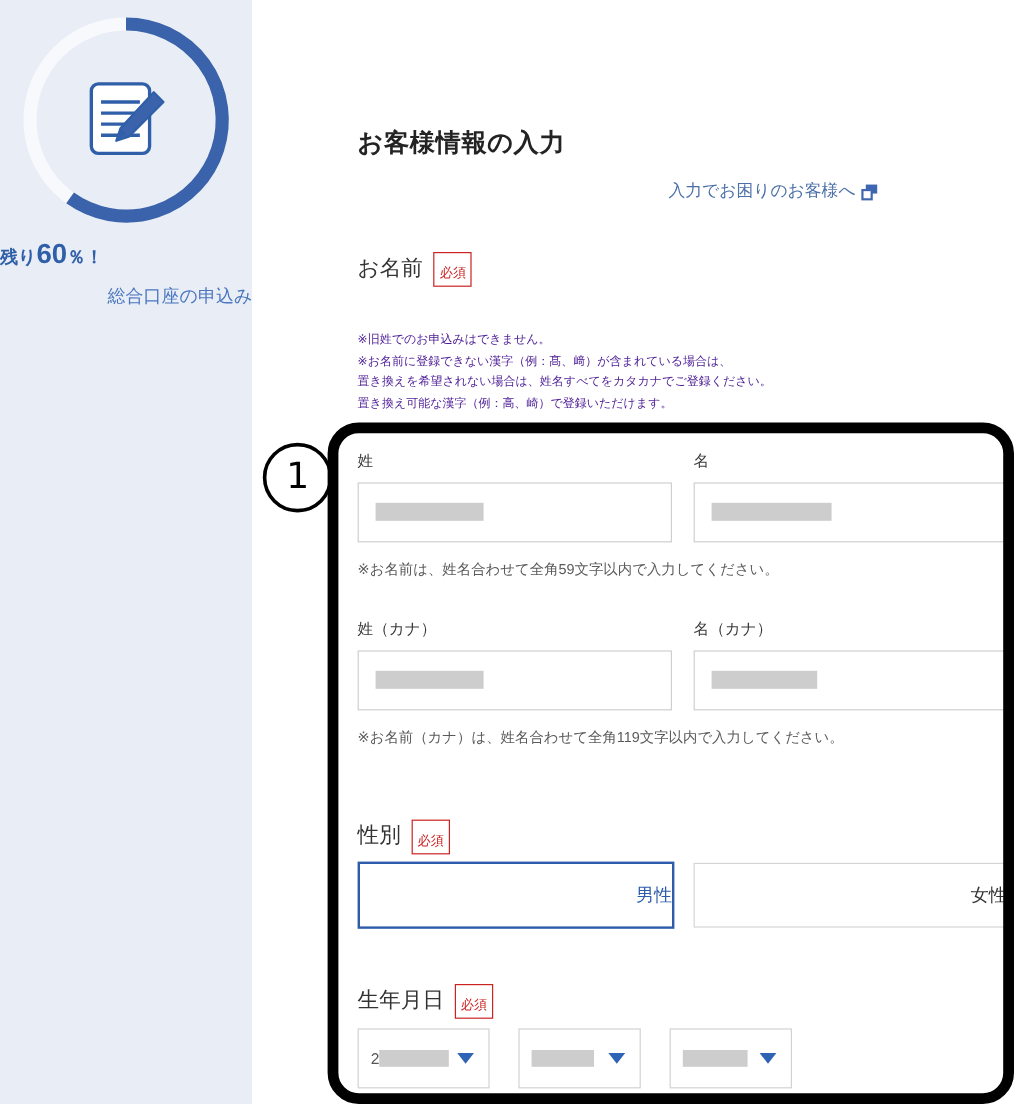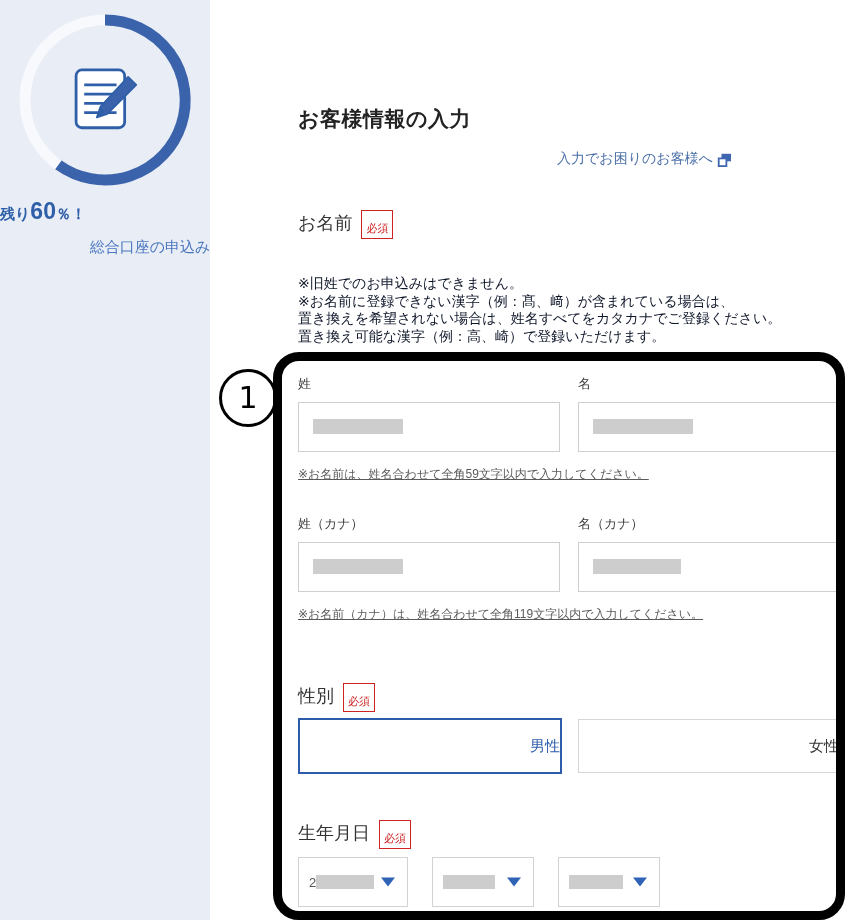--- a/index.html
+++ b/index.html
@@ -70,40 +70,40 @@
     border: 1px solid #cc2222;
     color: #cc2222;
     font-size: 11px;
     line-height: 1;
     padding: 12px 4px 4px 4px;
     position: relative; top: 2px;
   }
 
   .notes {
     position: absolute; left: 88px; top: 275px;
-    font-size: 14px; color: #0f172a; line-height: 17.5px;
+    font-size: 10px; color: #4c1d95; line-height: 17.5px;
     white-space: nowrap;
   }
 
   
   .field-col { position: absolute; }
   .fld-label { font-size: 13px; color: #3a3a3a; margin-bottom: 9px; }
   .fld-box {
     width: 260px; height: 48px;
     border: 1px solid #cfcfcf;
     background: #fff;
     position: relative;
   }
   .redact {
     position: absolute; left: 14px; top: 16px;
     height: 15px; background: #cdcdcd;
   }
   .hint {
     position: absolute;
-    font-size: 12px; color: #5a5a5a; text-decoration: underline;
+    font-size: 12px; color: #5a5a5a;
   }
 
   
   .gender-btn {
     position: absolute;
     width: 260px; height: 52px;
     display: flex; align-items: center; justify-content: flex-end;
     font-size: 15px;
     background: #fff;
     cursor: pointer;

